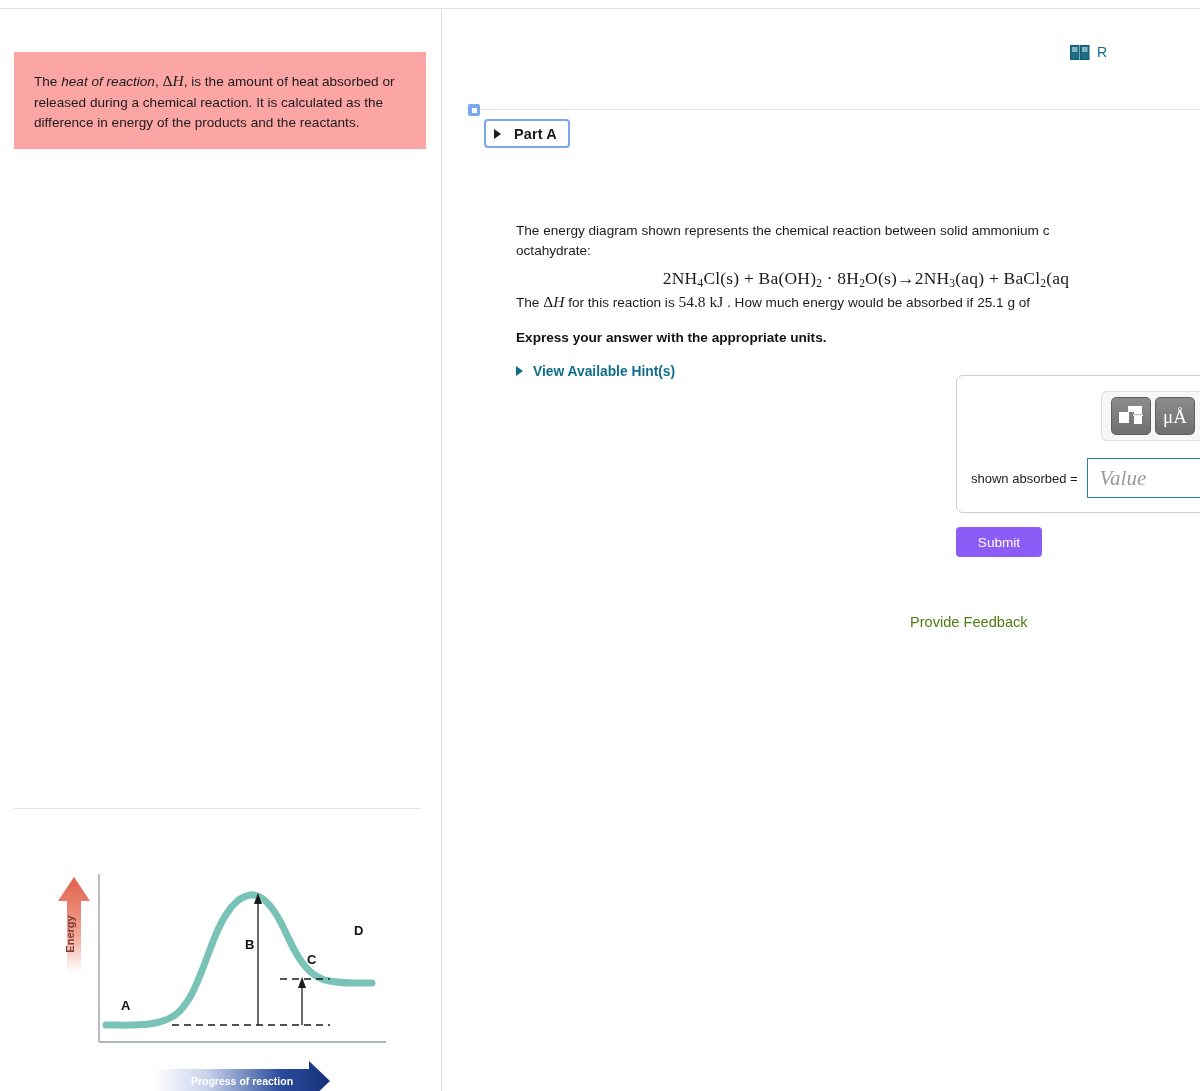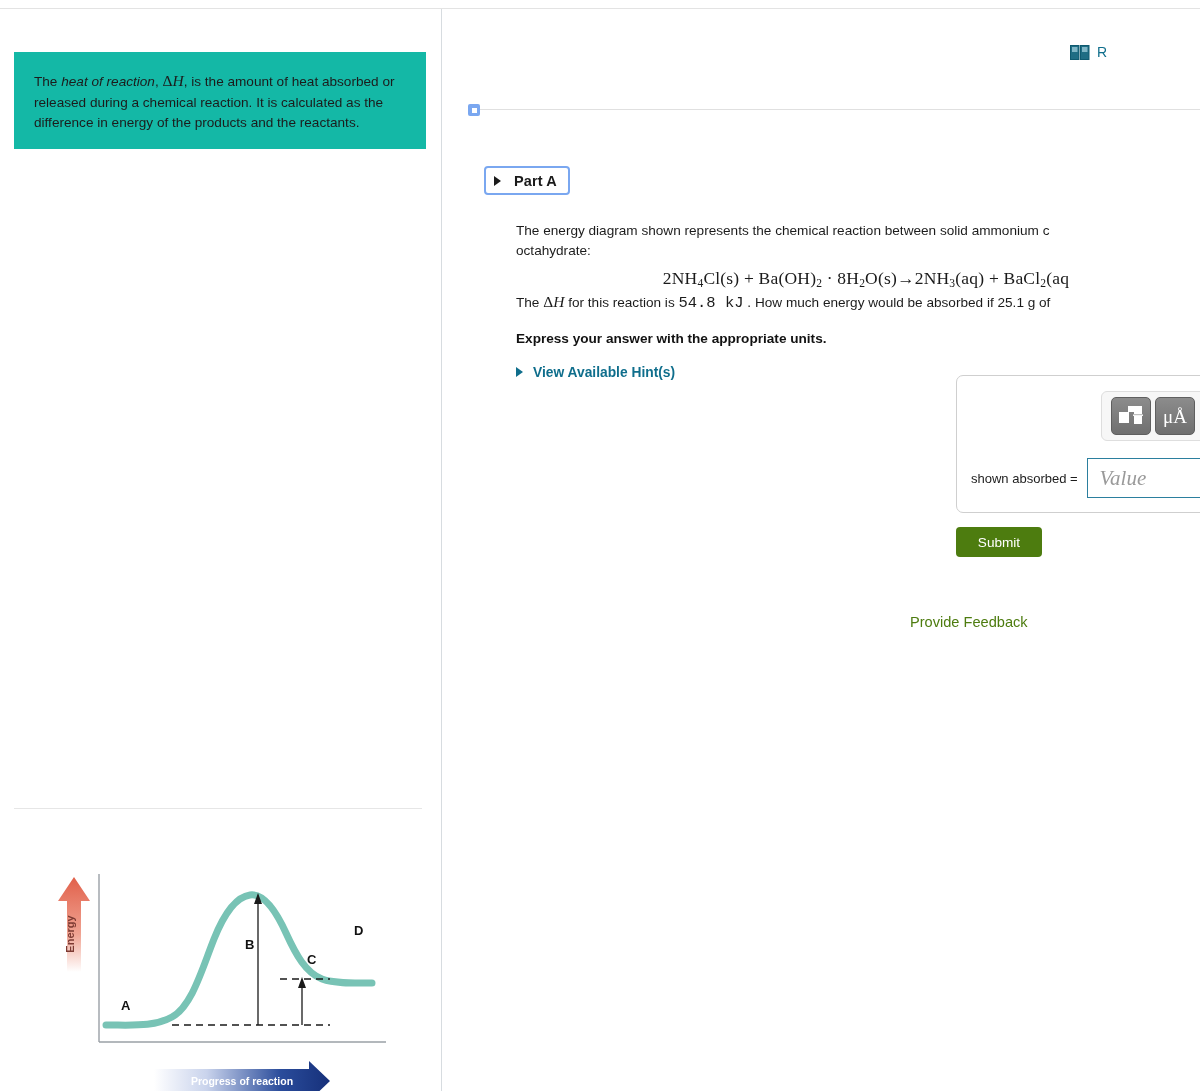--- a/index.html
+++ b/index.html
@@ -38,21 +38,21 @@
     position: absolute;
     top: 9px; left: 0;
     width: 441px; height: 1082px;
   }
 
   .intro-box {
     position: absolute;
     top: 43px; left: 14px;
     width: 412px;
     box-sizing: border-box;
-    background: #14b8a6;
+    background: #fca5a5;
     padding: 18px 16px 16px 20px;
     font-size: 13.6px;
     line-height: 1.48;
     color: #1c1c1c;
   }
   .intro-box i { font-style: italic; }
   .mathvar {
     font-family: "Liberation Serif", serif;
     font-style: italic;
     font-size: 15.5px;
@@ -166,21 +166,20 @@
     background: #ffffff;
     display: block;
   }
 
   
   .part-row {
     position: absolute;
     display: flex;
     align-items: center;
     box-sizing: border-box;
-    margin-top: 47px;
   }
   .part-a {
     top: 110px; left: 42px;
     width: 86px; height: 29px;
     border: 2px solid #7aa7f0;
     border-radius: 4px;
     background: #ffffff;
     padding-left: 8px;
   }
   .part-b {
@@ -230,21 +229,21 @@
     text-align: center;
     margin: 8px 0 2px 0;
     white-space: nowrap;
     color: #1a1a1a;
     letter-spacing: .2px;
   }
   .equation sub {
     font-size: 66%;
     vertical-align: -0.22em;
   }
-  .serifnum { font-family: Liberation Mono, monospace; font-size: 15.5px; }
+  .serifnum { font-family: Liberation Serif, serif; font-size: 15.5px; }
   .express {
     margin-top: 16px;
     font-size: 13.6px;
     font-weight: bold;
     color: #121212;
   }
   .hints {
     margin-top: 19px;
     display: flex;
     align-items: center;
@@ -320,21 +319,21 @@
   }
   .field-value {
     width: 165px;
     border: 1px solid #2b7f9e;
   }
 
   .submit-btn {
     position: absolute;
     top: 518px; left: 514px;
     width: 86px; height: 30px;
-    background: #4d7c0f;
+    background: #8b5cf6;
     color: #ffffff;
     border: none;
     border-radius: 4px;
     font-family: "Liberation Sans", sans-serif;
     font-size: 13.6px;
     cursor: pointer;
     padding: 0;
   }
 
   .feedback {

